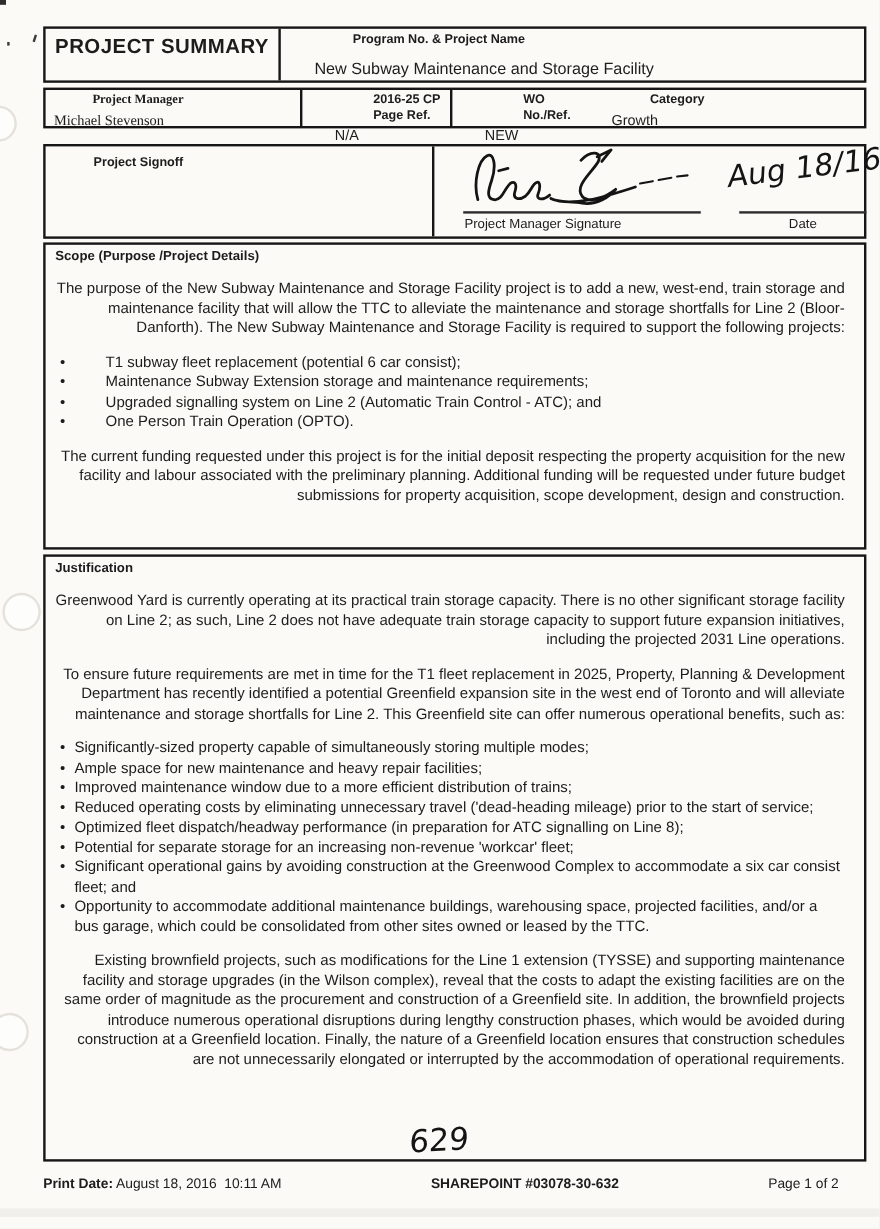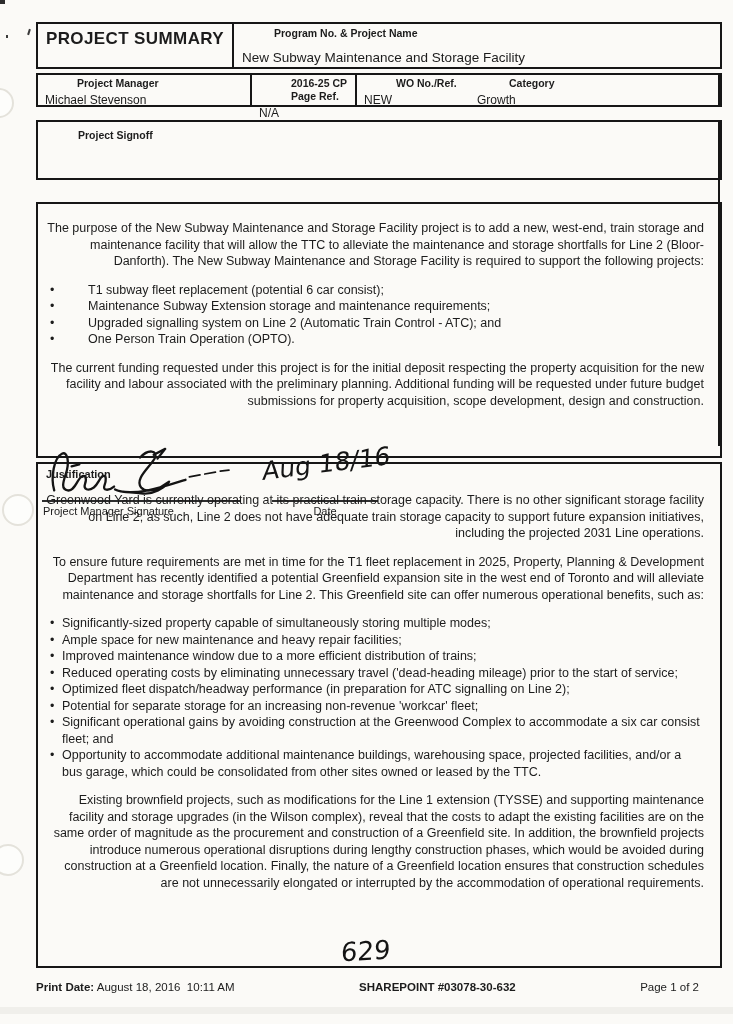--- a/index.html
+++ b/index.html
@@ -10,45 +10,45 @@
     color:#1c1c1c;
     -webkit-font-smoothing:antialiased;
   }
   .page{
     position:relative;width:733px;height:1024px;overflow:hidden;
     background:#fbfaf7;
   }
   
   .box{
     position:absolute;left:36px;width:686px;
-    border:2px solid #161616;box-sizing:border-box;background:transparent;
+    border:2px solid #161616;box-sizing:border-box;background:transparent;gap:20px;
   }
   .cell-label{font-size:10.5px;font-weight:bold;line-height:13px;padding-left:32px;}
   .cell-value{font-size:12px;line-height:14px;margin-top:3px;}
 
   
   #header-box{top:22px;height:47px;display:flex;}
   .hb-left{
     width:196px;flex:0 0 196px;border-right:2px solid #161616;
     box-sizing:border-box;display:flex;justify-content:center;padding-top:5px;
   }
   .form-title{font-size:17px;font-weight:bold;letter-spacing:.4px;}
   .hb-right{flex:1;position:relative;padding:3px 8px;}
   .program-value{position:absolute;left:8px;bottom:2px;font-size:13.5px;}
 
   
   #info-row{top:73px;height:34px;display:flex;}
   .info-cell{box-sizing:border-box;padding:2px 7px;border-right:2px solid #161616;}
-  .ic-1{flex:0 0 214px;}
+  .ic-1{flex:0 0 214px;font-family:Liberation Serif, serif;}
   .ic-2{flex:0 0 105px;}
   .ic-3{flex:0 0 250px;}
   .ic-4{flex:1;border-right:none;}
 
   
-  #signoff-box{top:120px;height:60px;display:flex;flex-direction:column;}
+  #signoff-box{top:120px;height:79px;display:flex;}
   .so-left{flex:0 0 324px;border-right:2px solid #161616;box-sizing:border-box;padding:3px 8px;}
   .so-right{flex:1;position:relative;}
   .signature-svg{position:absolute;left:6px;top:0;width:200px;height:56px;}
   .sig-line{position:absolute;left:4px;top:54px;width:198px;border-top:2px solid #2e2e2e;}
   .sig-caption{position:absolute;left:5px;top:59px;font-size:11px;}
   .hand{
     font-family:"DejaVu Sans", sans-serif;color:#141414;white-space:nowrap;
   }
   .hand-date{
     position:absolute;left:224px;top:3px;font-size:25px;
@@ -157,20 +157,21 @@
       </svg>
       <div class="sig-line"></div>
       <div class="sig-caption">Project Manager Signature</div>
       <div class="hand hand-date">Aug 18/16</div>
       <div class="date-line"></div>
       <div class="date-caption">Date</div>
     </div>
   </div>
 
   <div class="box section" id="scope-box">
+    <div class="section-heading">Scope (Purpose /Project Details)</div>
     <div class="body-par">The purpose of the New Subway Maintenance and Storage Facility project is to add a new, west-end, train storage and maintenance facility that will allow the TTC to alleviate the maintenance and storage shortfalls for Line 2 (Bloor-Danforth). The New Subway Maintenance and Storage Facility is required to support the following projects:</div>
     <div class="bullets">
       <div class="b-row">
         <span class="b-dot scope-dot">•</span>
         <span class="b-text">T1 subway fleet replacement (potential 6 car consist);</span>
       </div>
       <div class="b-row">
         <span class="b-dot scope-dot">•</span>
         <span class="b-text">Maintenance Subway Extension storage and maintenance requirements;</span>
       </div>
@@ -202,21 +203,21 @@
       <div class="b-row">
         <span class="b-dot just-dot">•</span>
         <span class="b-text">Improved maintenance window due to a more efficient distribution of trains;</span>
       </div>
       <div class="b-row">
         <span class="b-dot just-dot">•</span>
         <span class="b-text">Reduced operating costs by eliminating unnecessary travel ('dead-heading mileage) prior to the start of service;</span>
       </div>
       <div class="b-row">
         <span class="b-dot just-dot">•</span>
-        <span class="b-text">Optimized fleet dispatch/headway performance (in preparation for ATC signalling on Line 2);</span>
+        <span class="b-text">Optimized fleet dispatch/headway performance (in preparation for ATC signalling on Line 8);</span>
       </div>
       <div class="b-row">
         <span class="b-dot just-dot">•</span>
         <span class="b-text">Potential for separate storage for an increasing non-revenue 'workcar' fleet;</span>
       </div>
       <div class="b-row">
         <span class="b-dot just-dot">•</span>
         <span class="b-text">Significant operational gains by avoiding construction at the Greenwood Complex to accommodate a six car consist fleet; and</span>
       </div>
       <div class="b-row">

